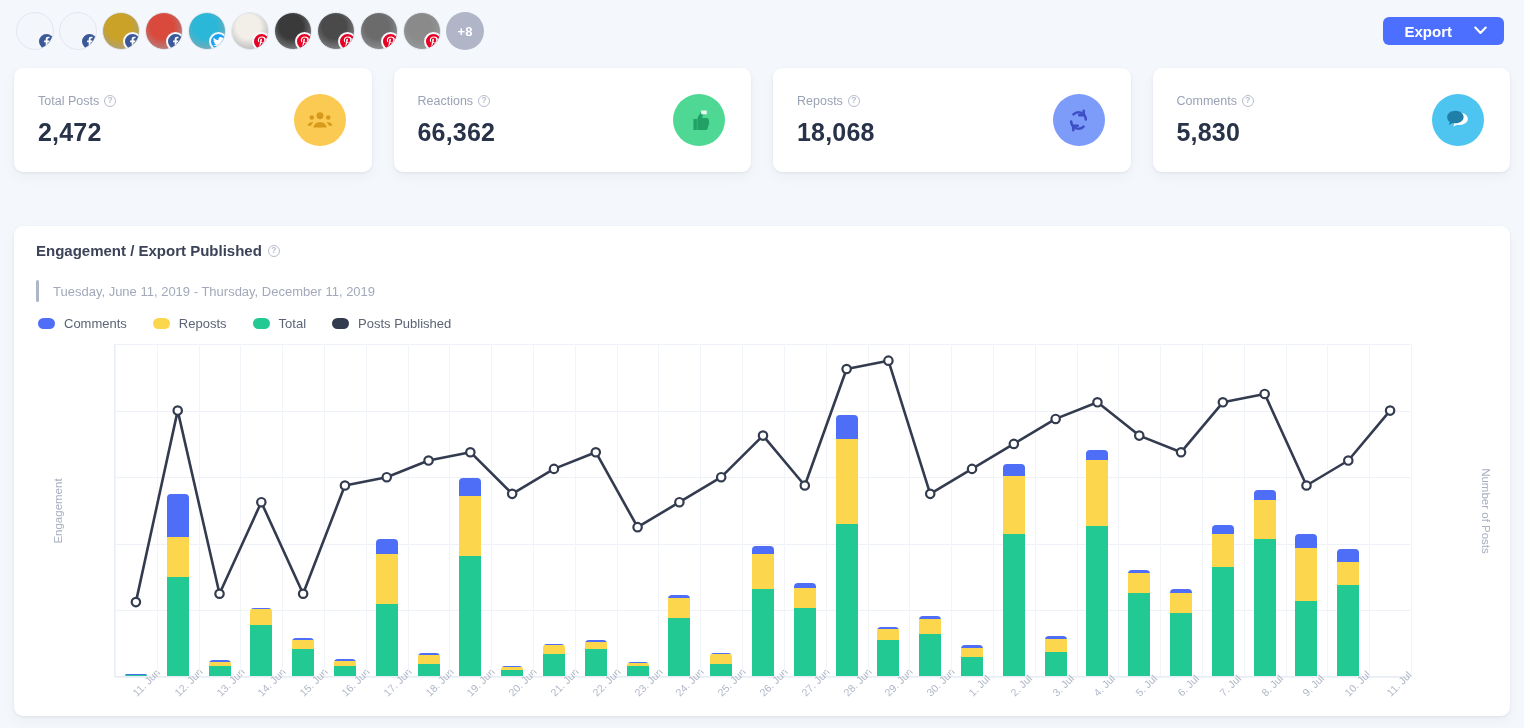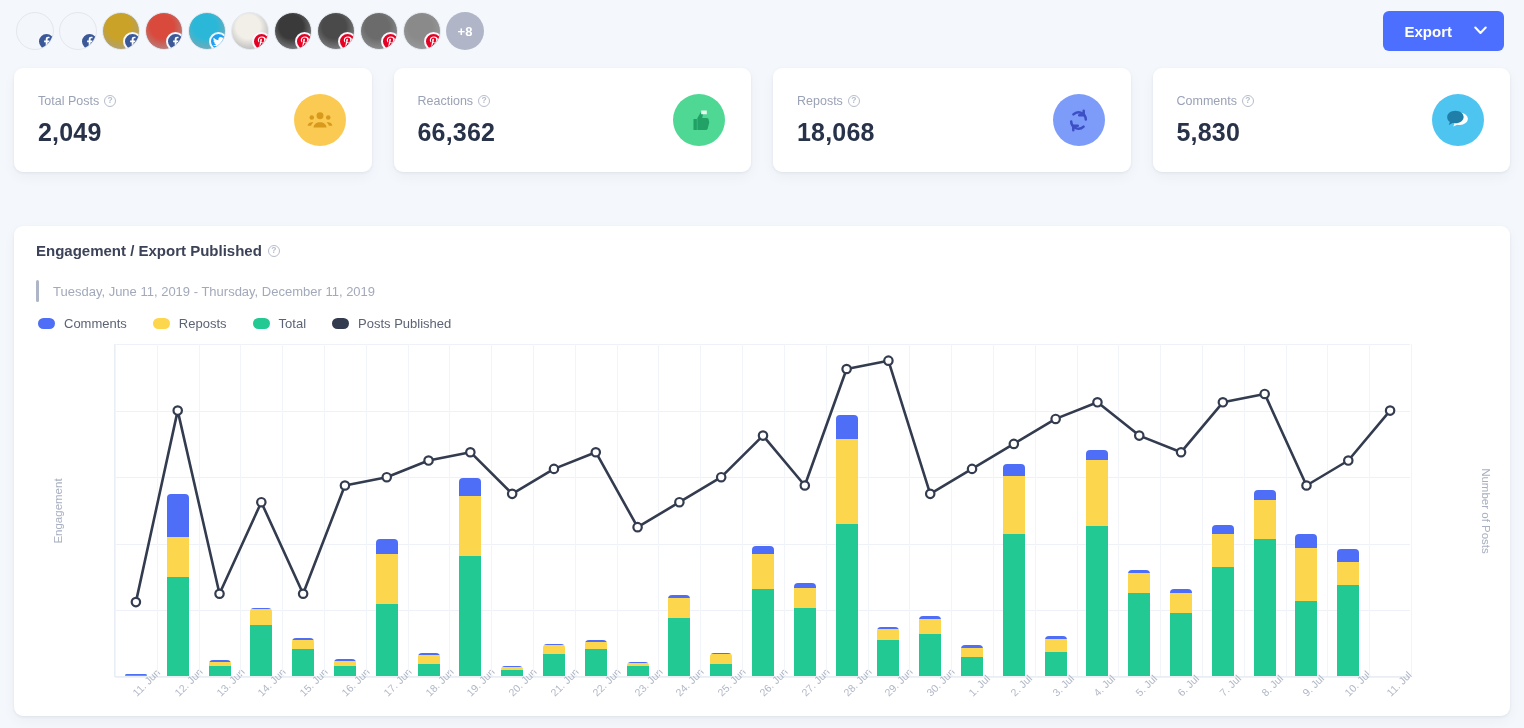--- a/index.html
+++ b/index.html
@@ -47,21 +47,21 @@
   .daterange {
     display: flex; align-items: center; gap: 9px;
     background: #eceff5; border-radius: 6px;
     padding: 0 18px; height: 40px;
     color: #3c4257; font-size: 14.5px;
   }
   .cal-ico { width: 15px; height: 15px; display:block; }
   .export-btn {
     display: flex; align-items: center; gap: 22px;
     background: #4c6fff; color: #fff; border-radius: 6px;
-    height: 40px; padding: 0 17px 0 21px;
+    height: 28px; padding: 0 17px 0 21px;
     font-size: 15px; font-weight: 600; cursor: pointer; text-align: center;
   }
   .chev { font-size: 12px; }
 
   
   .cards {
     position: absolute; left: 14px; top: 68px; width: 1496px; height: 104px;
     display: flex; gap: 22px;
   }
   .card {
@@ -258,21 +258,21 @@
     </div>
   </div>
 
   <div class="cards" id="cardRow">
       <div class="card">
         <div>
           <div class="card-label">
             <span>Total Posts</span>
             <span class="qmark">?</span>
           </div>
-          <div class="card-value">2,049</div>
+          <div class="card-value">2,472</div>
         </div>
         <div class="card-icon" style="background: rgb(251, 202, 82);">
           <svg width="26" height="26" viewBox="0 0 24 24" fill="#d89a1c">
             <circle cx="12" cy="8" r="3.2"></circle>
             <path d="M6 19c0-3.1 2.7-5 6-5s6 1.9 6 5z"></path>
             <circle cx="4.4" cy="9.6" r="2.1"></circle>
             <path d="M.6 17.4c0-2.1 1.7-3.4 3.8-3.4.6 0 1.1.1 1.6.3-1.2.9-2 2-2.2 3.1z"></path>
             <circle cx="19.6" cy="9.6" r="2.1"></circle>
             <path d="M23.4 17.4c0-2.1-1.7-3.4-3.8-3.4-.6 0-1.1.1-1.6.3 1.2.9 2 2 2.2 3.1z"></path>
           </svg>

